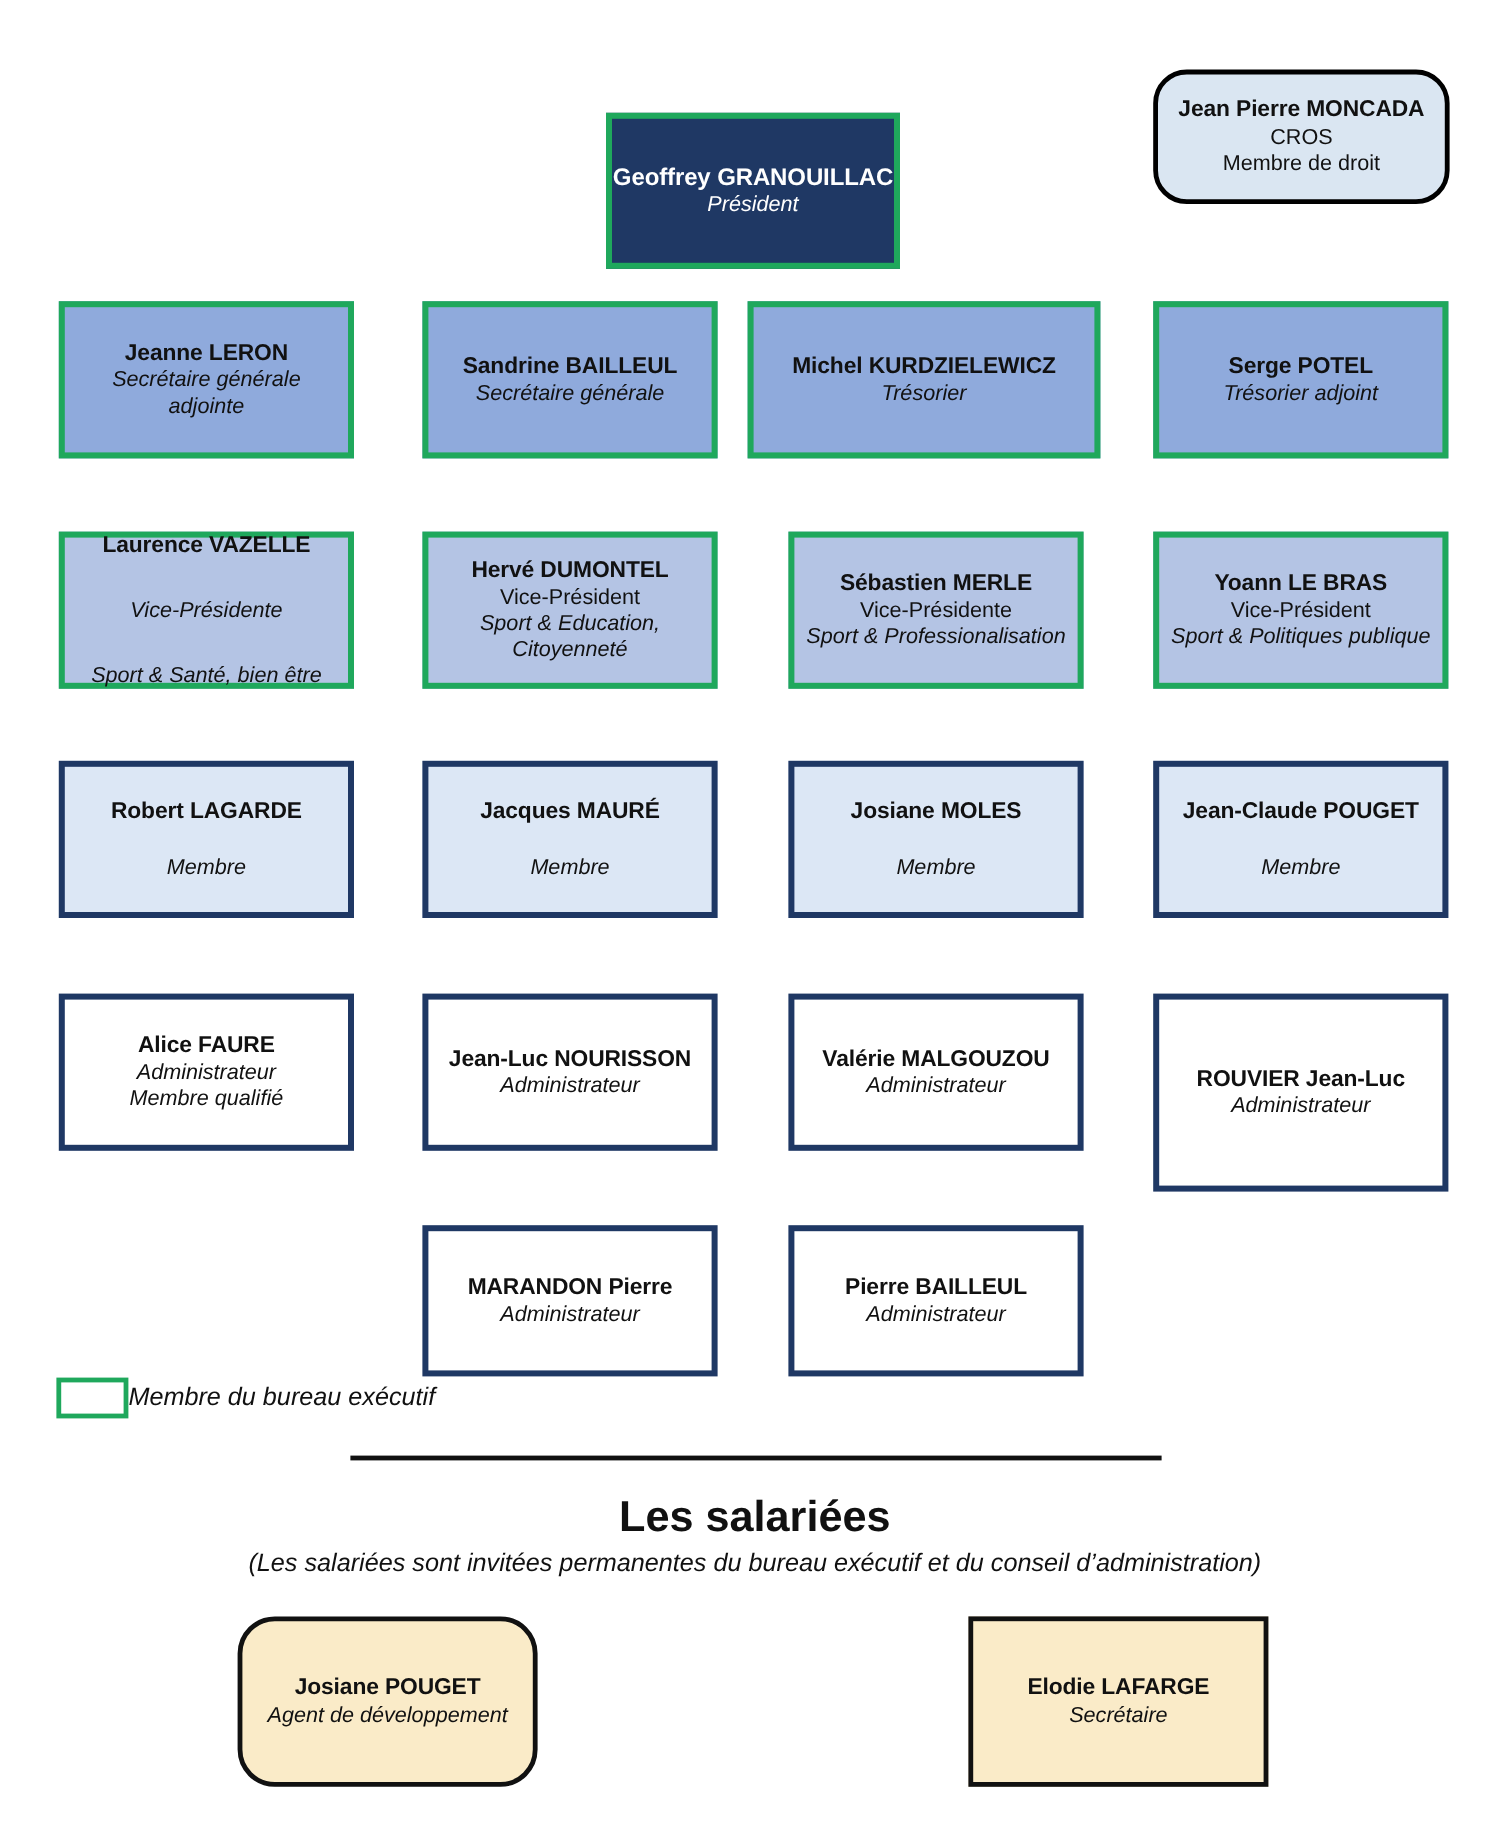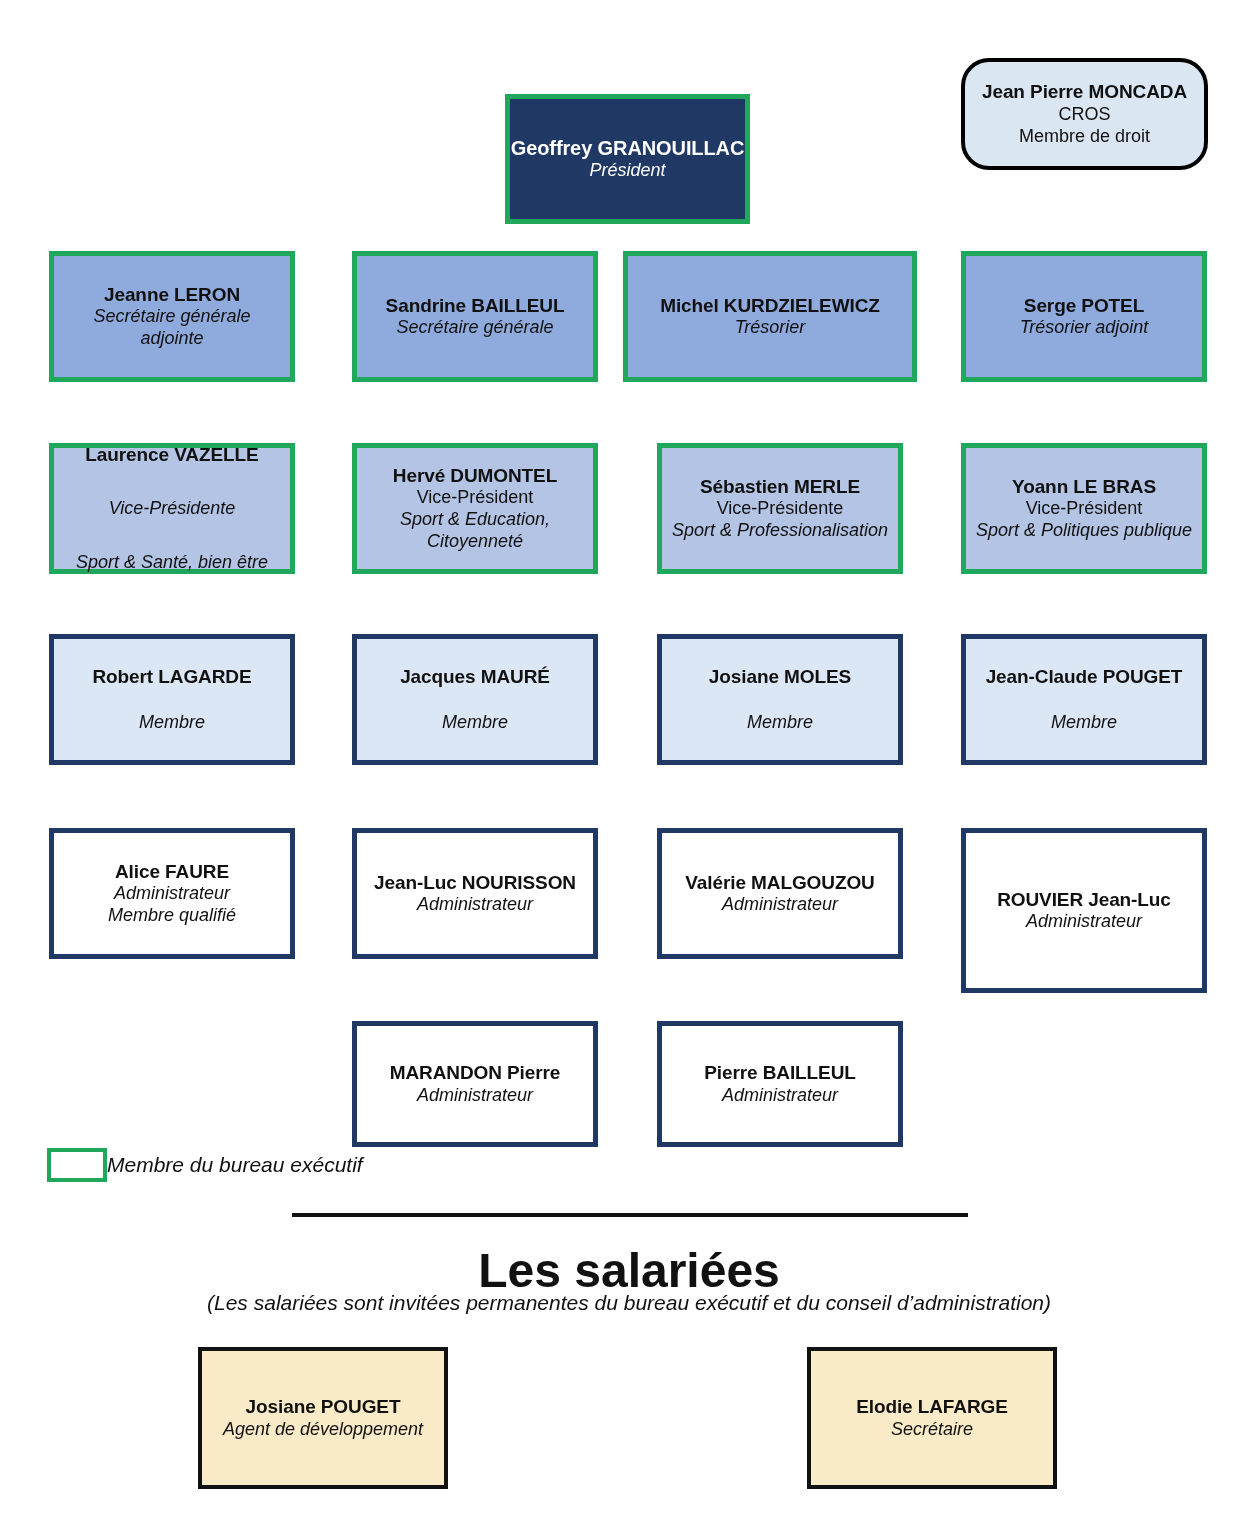--- a/index.html
+++ b/index.html
@@ -125,21 +125,21 @@
     border-top: 4px solid #111111;
   }
 
   
   .salaries-title {
     position: absolute;
     left: 0;
     top: 1243px;
     width: 1258px;
     text-align: center;
-    font-size: 48px;
+    font-size: 36px;
     font-weight: bold;
   }
   .salaries-note {
     position: absolute;
     left: 0;
     top: 1291px;
     width: 1258px;
     text-align: center;
     font-size: 21px;
     font-style: italic;
@@ -260,21 +260,21 @@
   <div class="legend">
     <div class="legend-swatch"></div>
     <div class="legend-label">Membre du bureau exécutif</div>
   </div>
 
   <div class="divider"></div>
 
   <div class="salaries-title">Les salariées</div>
   <div class="salaries-note">(Les salariées sont invitées permanentes du bureau exécutif et du conseil d’administration)</div>
 
-  <div class="node v-salarie" style="left:198px; top:1347px; width:250px; height:142px;">
+  <div class="node v-salarie" style="left:198px; top:1347px; width:250px; height:142px;border-radius:31px;">
     <div class="nm">Josiane POUGET</div>
     <div class="sub">Agent de développement</div>
   </div>
 
   <div class="node v-salarie" style="left:807px; top:1347px; width:250px; height:142px;">
     <div class="nm">Elodie LAFARGE</div>
     <div class="sub">Secrétaire</div>
   </div>
 
 </div>

